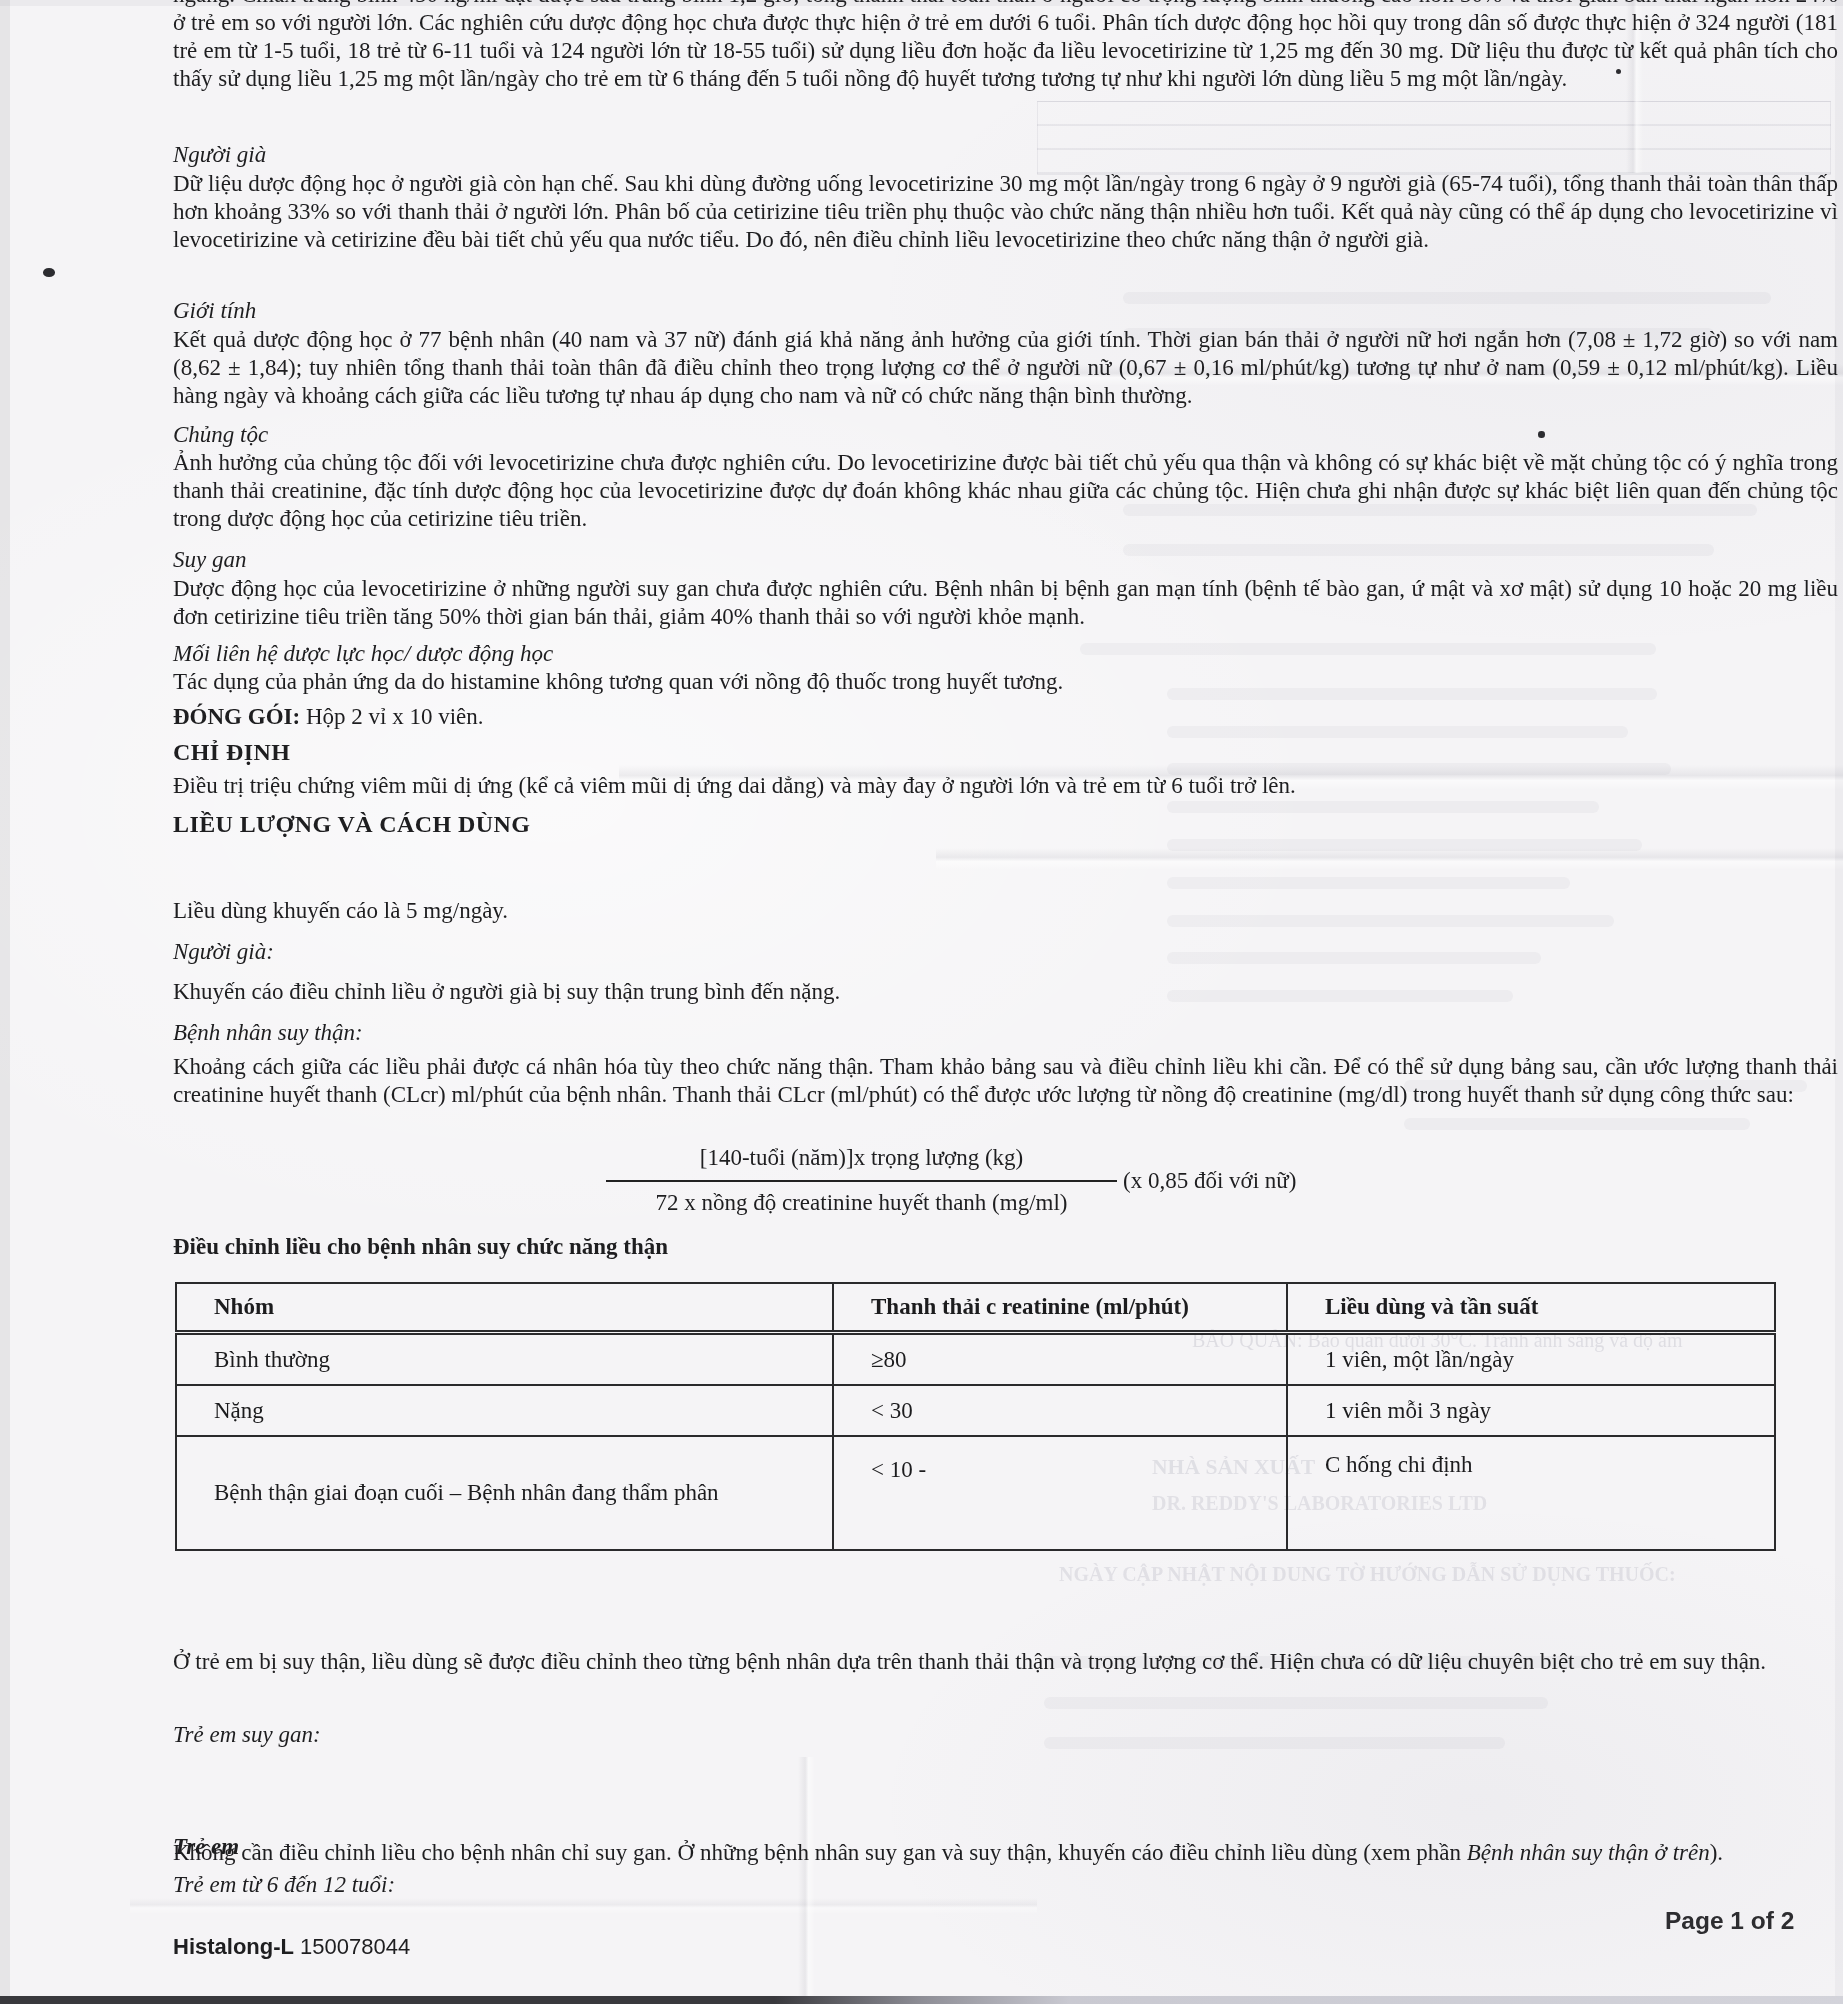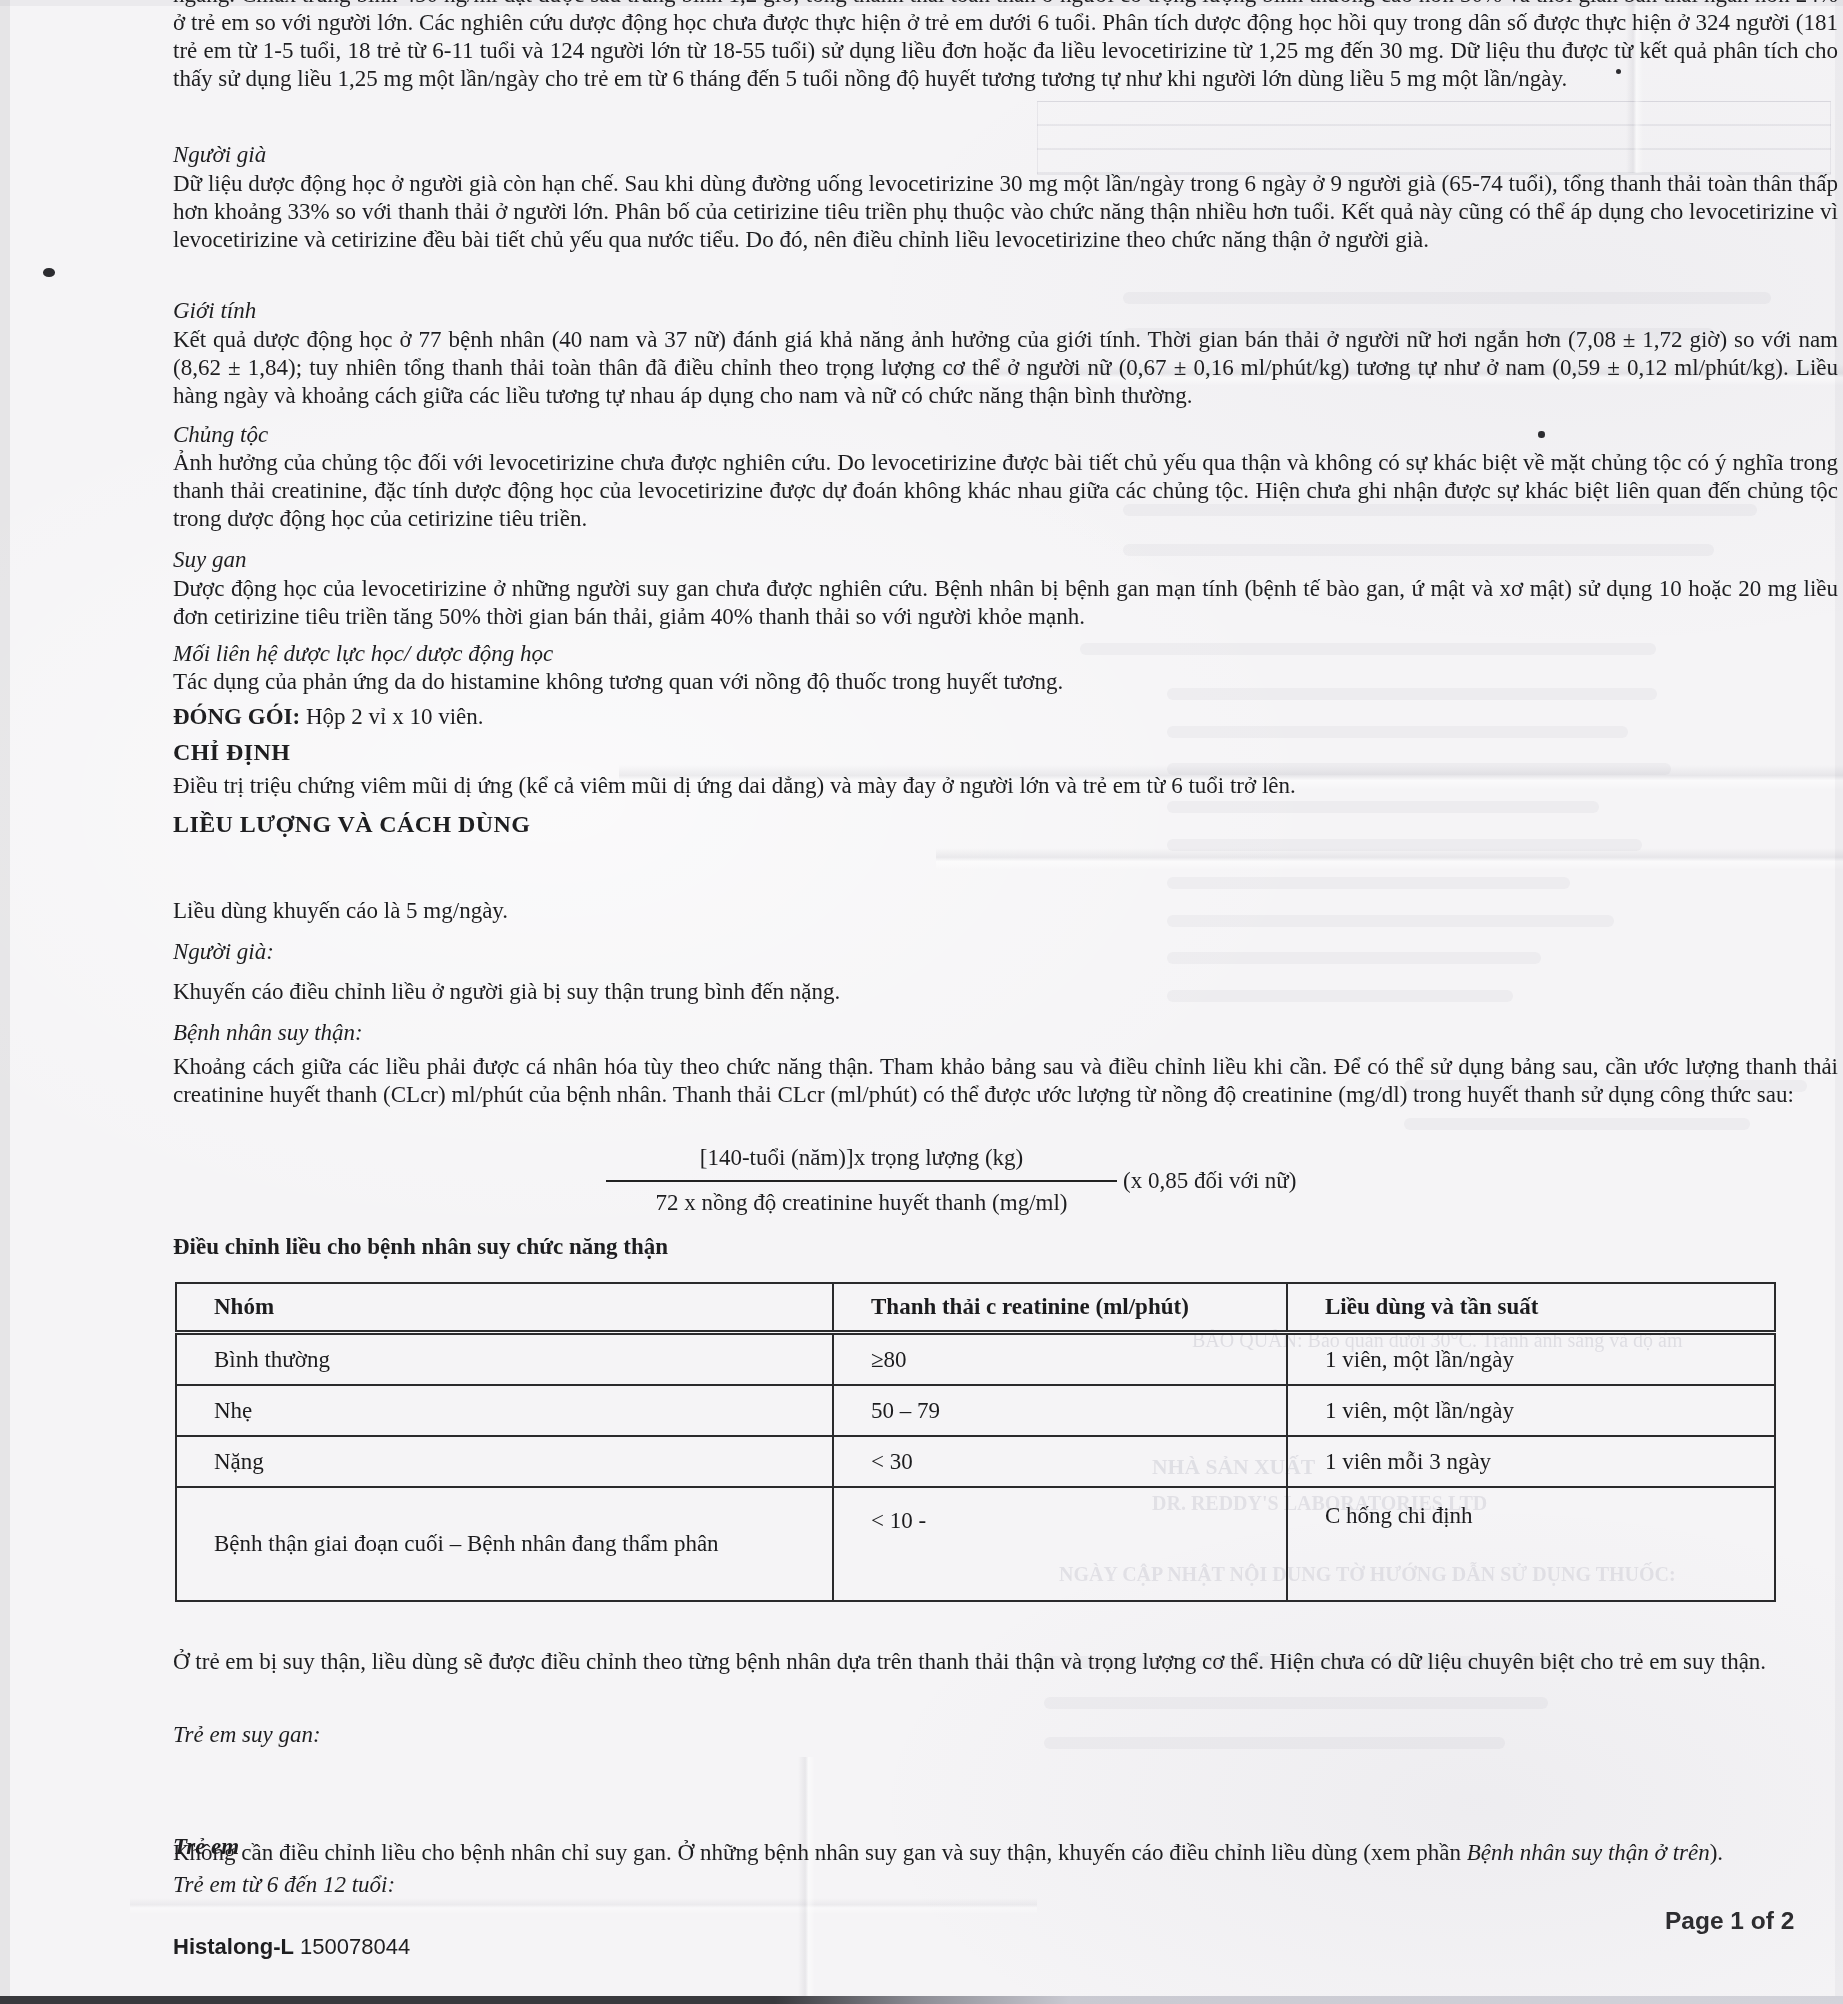--- a/index.html
+++ b/index.html
@@ -150,25 +150,20 @@
         <th>Liều dùng và tần suất</th>
       </tr>
     </thead>
     <tbody>
       <tr>
         <td>Bình thường</td>
         <td>≥80</td>
         <td>1  viên, một lần/ngày</td>
       </tr>
       <tr>
-        <td>Nhẹ</td>
-        <td>50 – 79</td>
-        <td>1  viên, một lần/ngày</td>
-      </tr>
-      <tr>
         <td>Nặng</td>
         <td>&lt; 30</td>
         <td>1  viên mỗi 3 ngày</td>
       </tr>
       <tr class="tall">
         <td>Bệnh thận giai đoạn cuối – Bệnh  nhân đang thẩm phân</td>
         <td style="vertical-align:top;padding-top:17.3px;">&lt; 10 -</td>
         <td style="vertical-align:top;padding-top:12px;">C hống chi định</td>
       </tr>
     </tbody>

